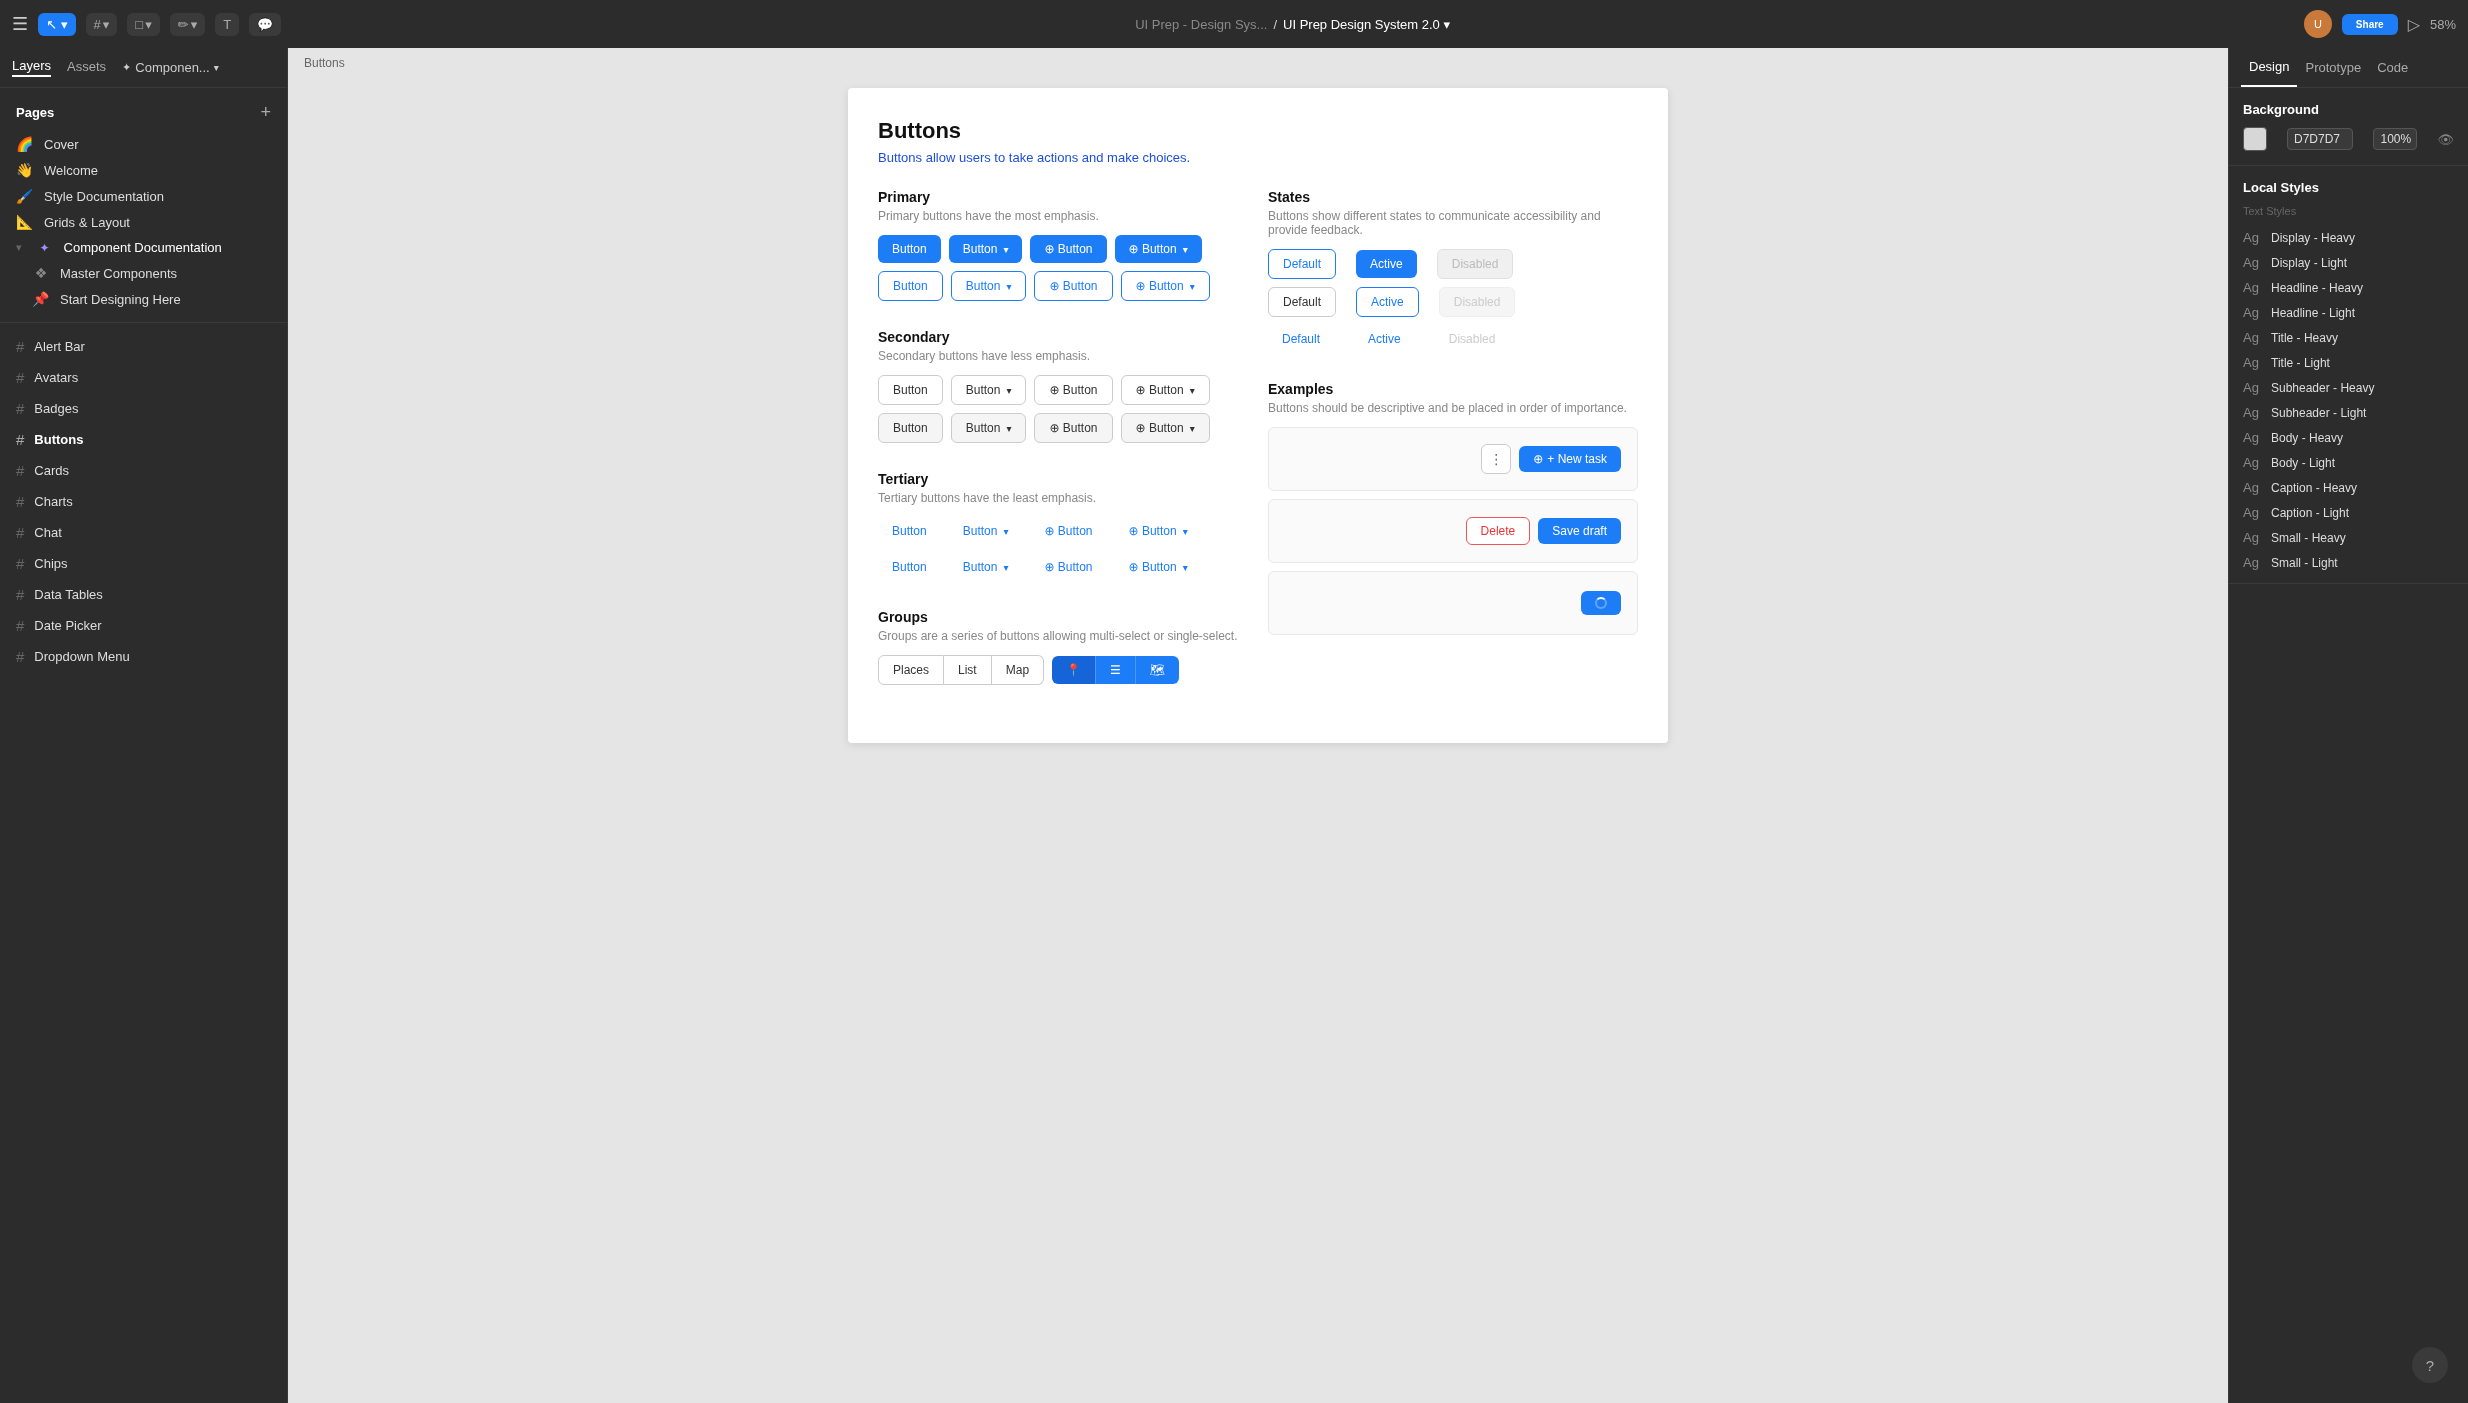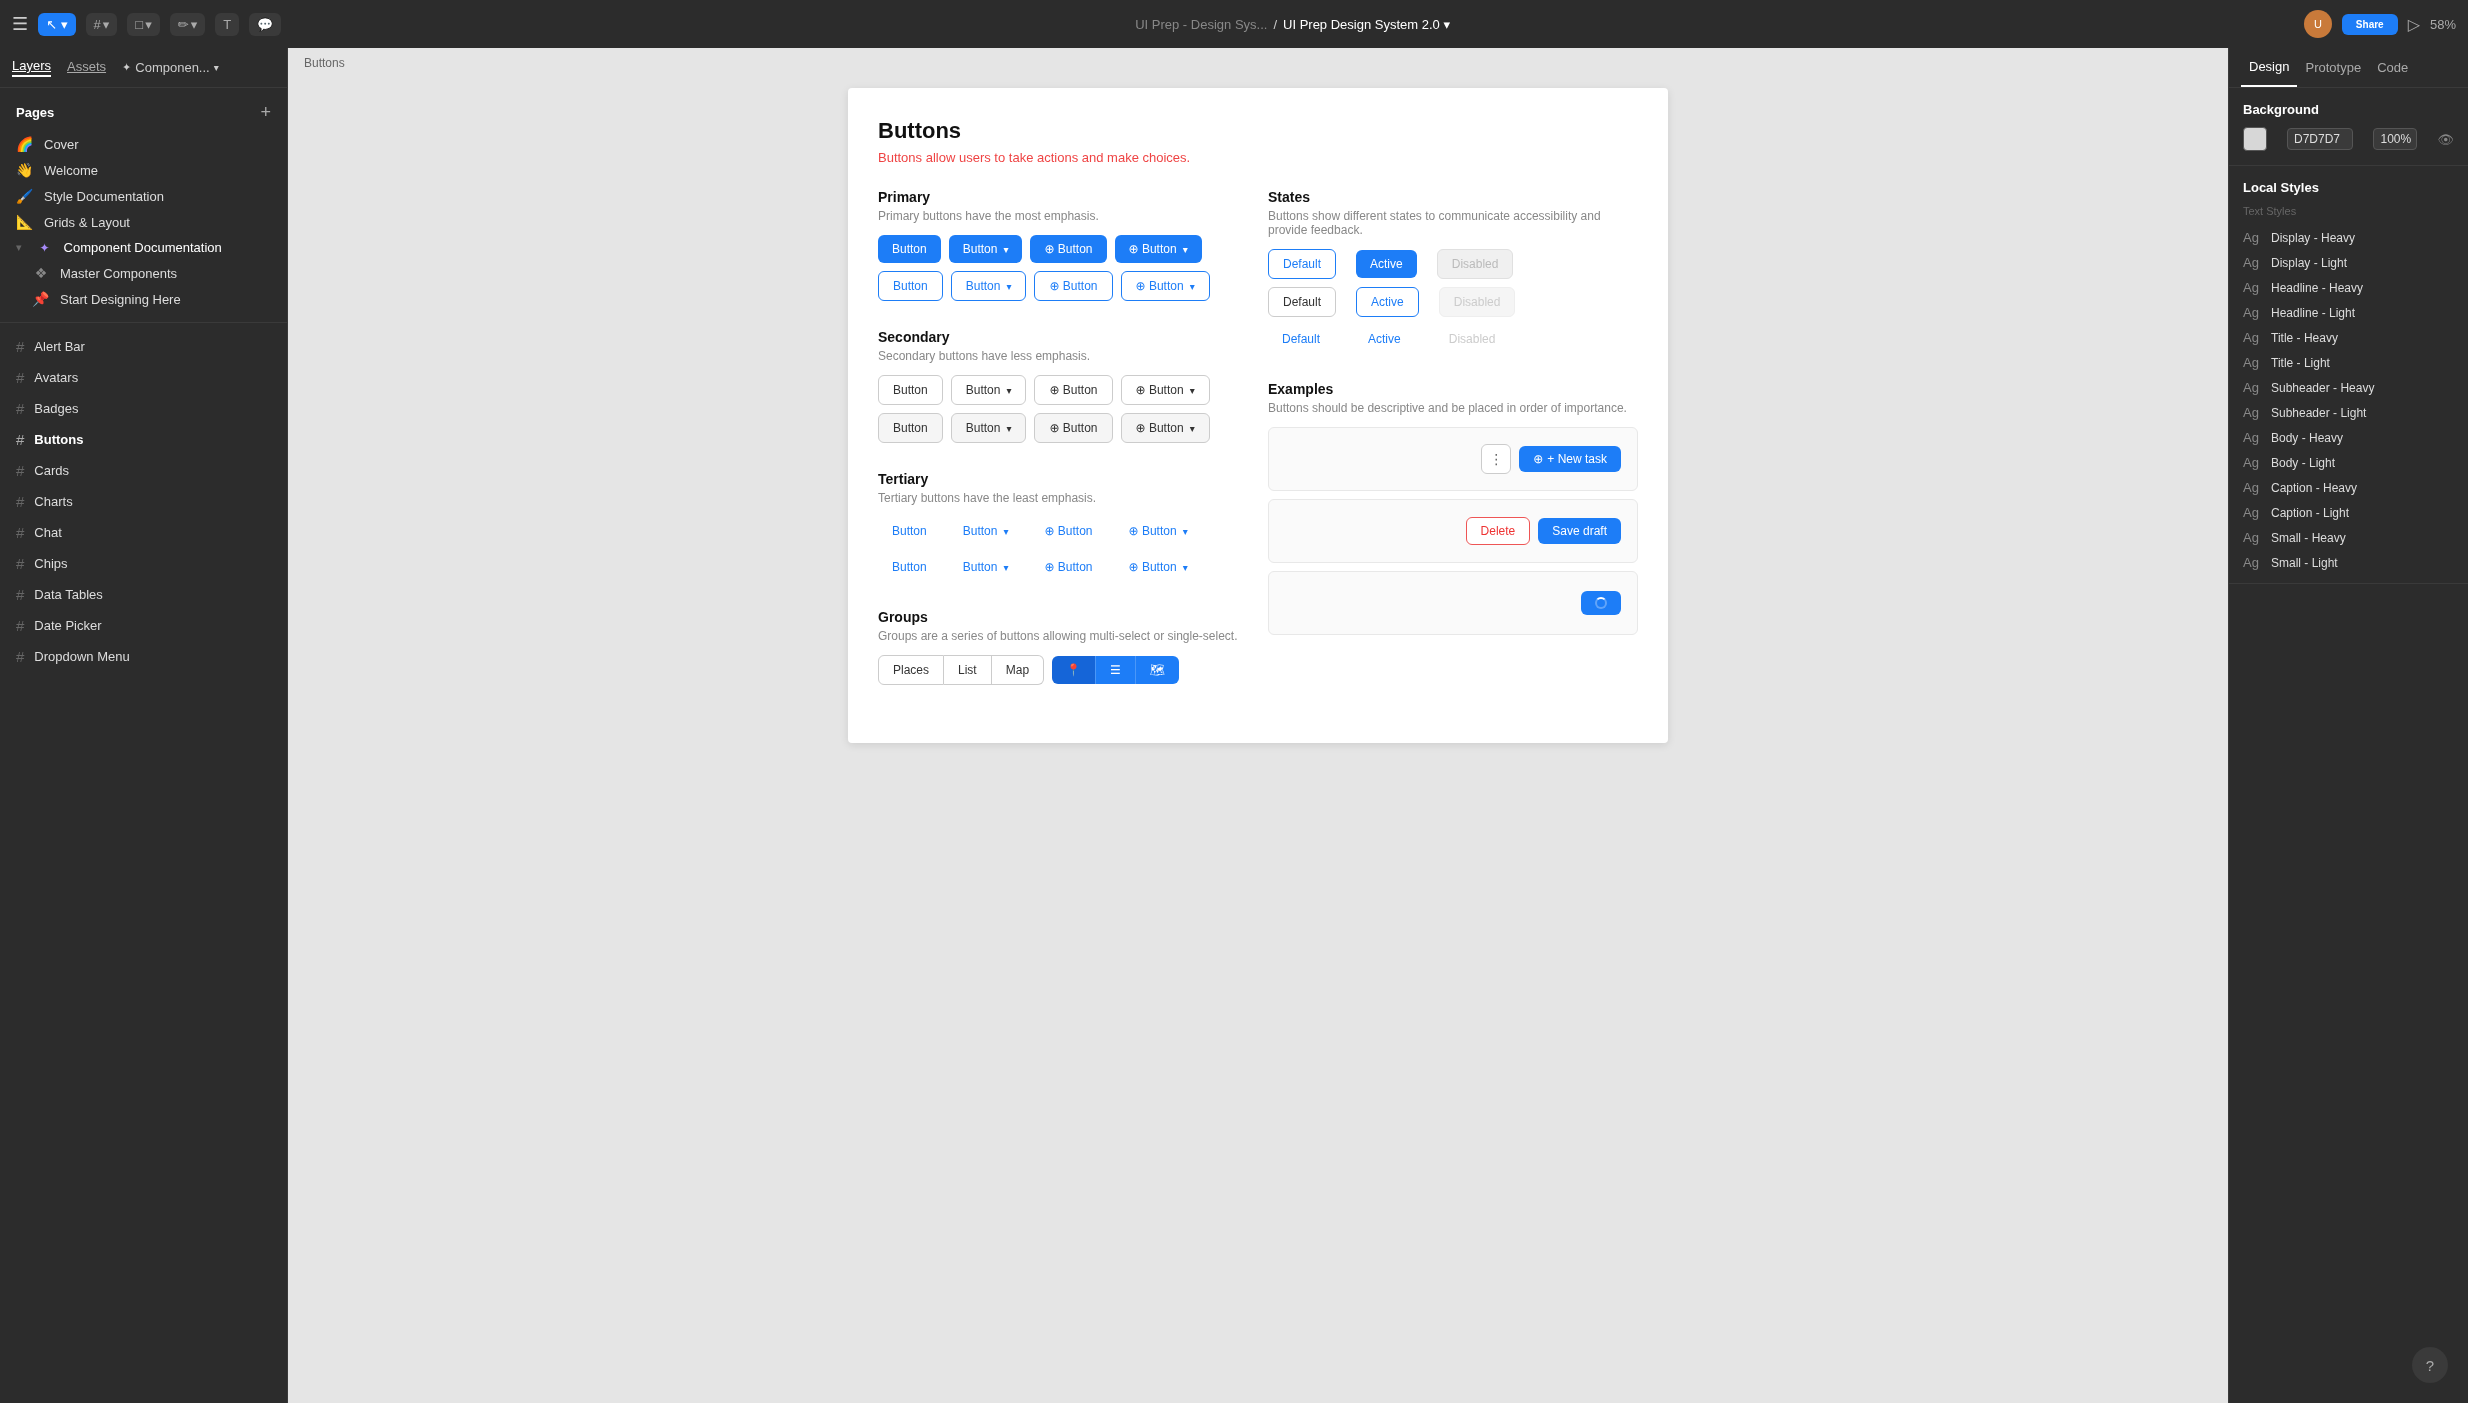--- a/index.html
+++ b/index.html
@@ -19,21 +19,21 @@
     .share-btn { background: #1d7df7; border: none; border-radius: 6px; color: white; padding: 5px 14px; font-size: 10px; font-weight: 600; cursor: pointer; }
     .play-btn { background: transparent; border: none; color: #aaa; font-size: 16px; cursor: pointer; }
     .zoom-label { color: #aaa; font-size: 13px; }
 
     
     .main-layout { display: flex; flex: 1; overflow: hidden; }
 
     
     .left-panel { width: 288px; background: #2c2c2c; border-right: 1px solid #3a3a3a; display: flex; flex-direction: column; flex-shrink: 0; overflow-y: auto; }
     .panel-tabs { display: flex; align-items: center; padding: 0 12px; border-bottom: 1px solid #3a3a3a; height: 40px; gap: 16px; }
-    .panel-tab { color: #aaa; font-size: 13px; cursor: pointer; padding-bottom: 2px; text-decoration: underline; }
+    .panel-tab { color: #aaa; font-size: 13px; cursor: pointer; padding-bottom: 2px; }
     .panel-tab.active { color: white; border-bottom: 2px solid white; }
     .panel-tab-component { color: #ccc; font-size: 13px; cursor: pointer; display: flex; align-items: center; gap: 4px; }
     .panel-add { margin-left: auto; color: #aaa; font-size: 18px; cursor: pointer; }
 
     .pages-section { padding: 10px 0; border-bottom: 1px solid #3a3a3a; }
     .pages-header { display: flex; align-items: center; padding: 4px 16px; margin-bottom: 4px; }
     .pages-title { color: white; font-size: 13px; font-weight: 600; flex: 1; }
 
     .page-item { display: flex; align-items: center; gap: 10px; padding: 5px 16px; cursor: pointer; }
     .page-item .emoji { font-size: 14px; width: 18px; text-align: center; }
@@ -46,21 +46,21 @@
     .nav-item .hash { color: #666; font-size: 15px; font-weight: 300; }
     .nav-item .nav-label { color: #ddd; font-size: 13px; }
     .nav-item.selected .nav-label { color: white; font-weight: 600; }
 
     
     .canvas-area { flex: 1; background: #e5e5e5; overflow: auto; position: relative; }
     .breadcrumb-bar { padding: 8px 16px; color: #666; font-size: 12px; }
     .canvas-frame { background: white; margin: 10px auto; width: 820px; border-radius: 4px; box-shadow: 0 2px 8px rgba(0,0,0,0.1); padding: 30px; }
 
     .frame-title { font-size: 22px; font-weight: 700; color: #111; margin-bottom: 6px; }
-    .frame-subtitle { font-size: 13px; color: #ef4444; margin-bottom: 24px; }
+    .frame-subtitle { font-size: 13px; color: #1d4ed8; margin-bottom: 24px; }
 
     .section { margin-bottom: 28px; }
     .section-title { font-size: 14px; font-weight: 600; color: #111; margin-bottom: 4px; }
     .section-desc { font-size: 12px; color: #888; margin-bottom: 12px; }
 
     
     .btn-row { display: flex; gap: 8px; margin-bottom: 8px; flex-wrap: wrap; align-items: center; }
     .btn { border: none; border-radius: 6px; padding: 7px 14px; font-size: 12px; font-weight: 500; cursor: pointer; display: flex; align-items: center; gap: 4px; }
     .btn-primary { background: #1d7df7; color: white; }
     .btn-primary-outline { background: white; color: #1d7df7; border: 1.5px solid #1d7df7; }

